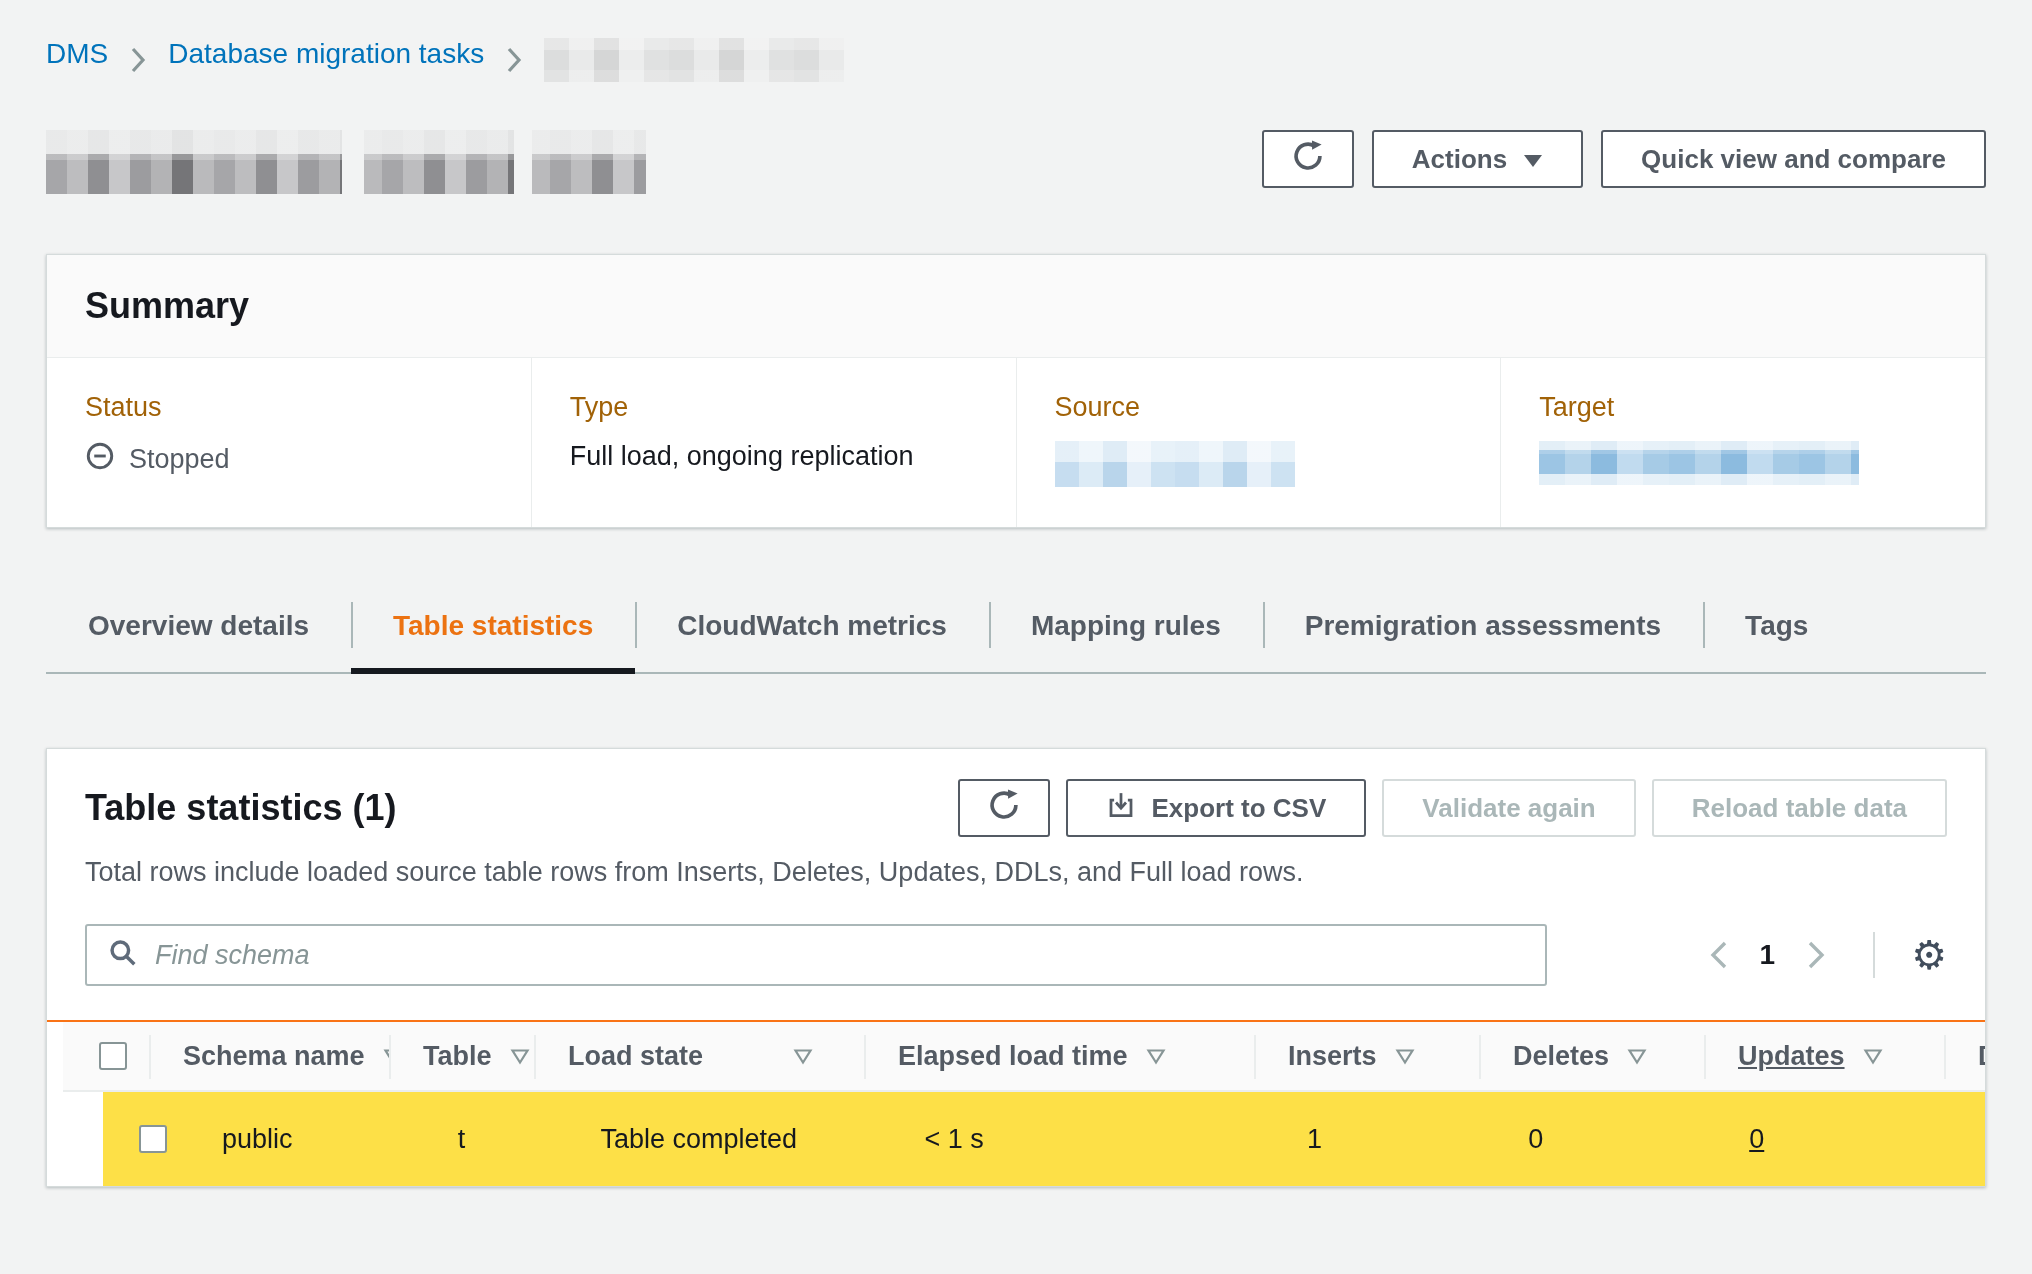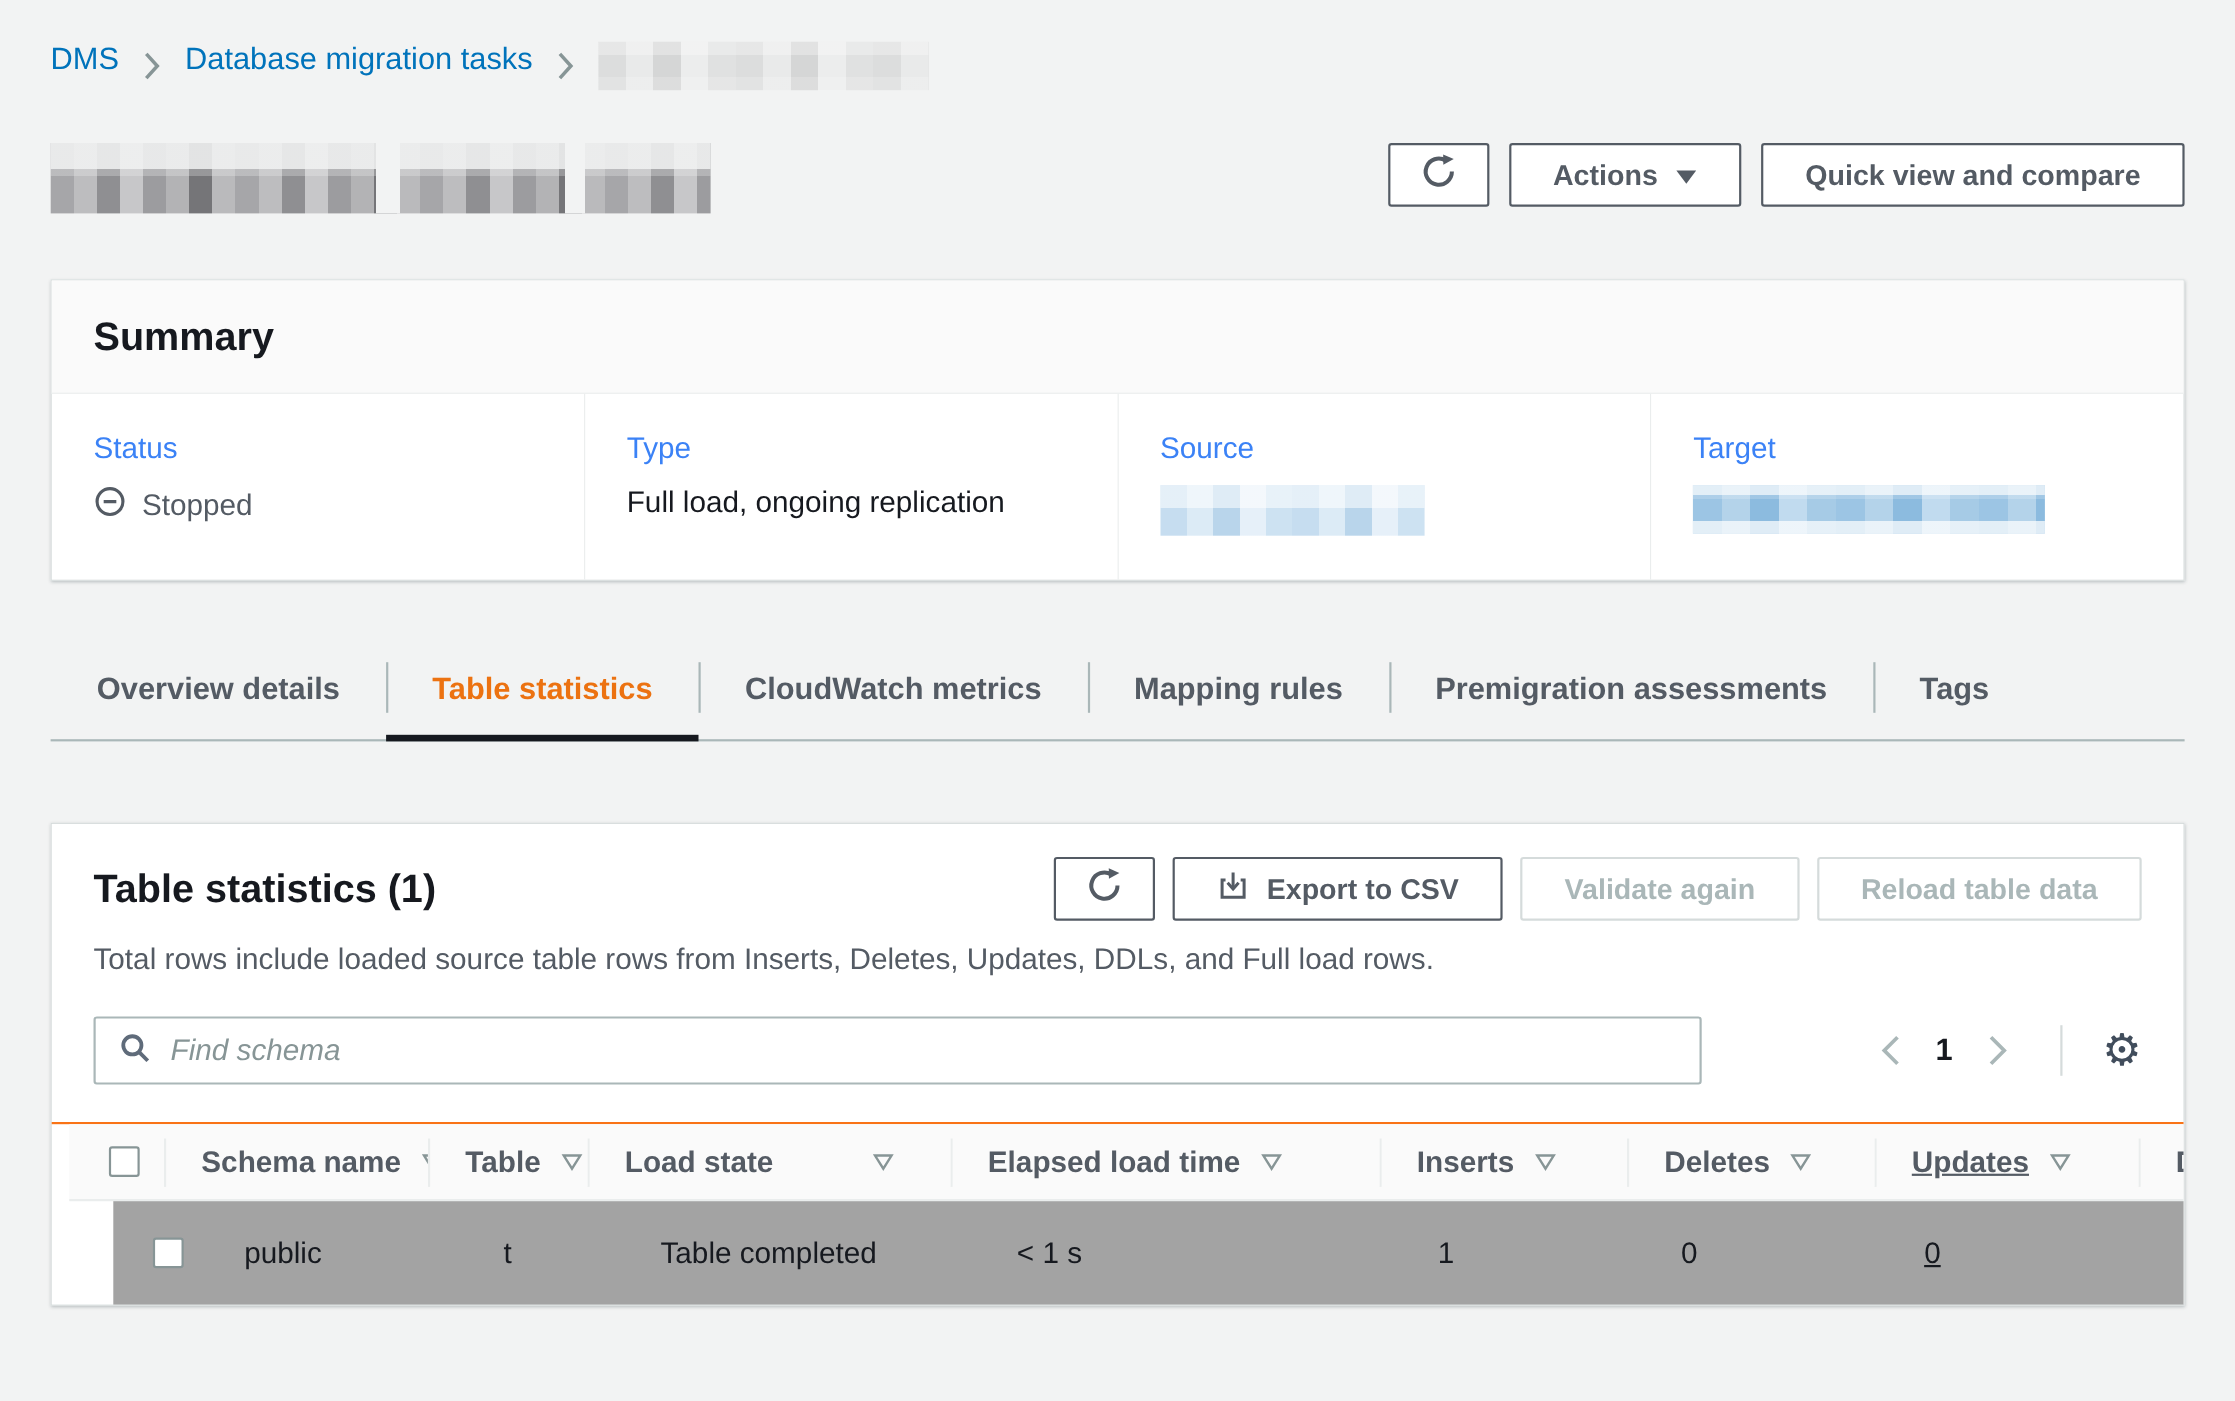--- a/index.html
+++ b/index.html
@@ -51,21 +51,21 @@
     box-shadow: 0 1px 3px rgba(0,28,36,.25);
   }
   .summary-panel { margin-top: 60px; }
   .panel-header {
     background: #fafafa; border-bottom: 1px solid #eaeded;
     padding: 30px 38px; font-size: 36px; font-weight: 700; color: #16191f;
   }
   .summary-body { display: flex; }
   .summary-field { flex: 1 1 0; padding: 34px 38px 40px 38px; border-left: 1px solid #eaeded; }
   .summary-field:first-child { border-left: none; }
-  .field-label { color: #3b82f6; font-size: 27px; margin-bottom: 18px; }
+  .field-label { color: #a16207; font-size: 27px; margin-bottom: 18px; }
   .field-value { color: #16191f; font-size: 27px; display: flex; align-items: center; gap: 14px; }
   .field-value.gray { color: #545b64; }
   .px-source {
     width: 240px; height: 46px;
     background-image:
       linear-gradient(180deg, rgba(255,255,255,.55) 0 21px, rgba(255,255,255,0) 21px),
       repeating-linear-gradient(90deg, #c6ddf0 0 24px, #dcebf6 24px 48px, #b9d5eb 48px 72px, #e6f0f9 72px 96px, #cde2f2 96px 120px);
   }
   .px-target {
     width: 320px; height: 44px;
@@ -112,21 +112,21 @@
   .pager-divider { width: 2px; height: 46px; background: #d5dbdb; margin: 0 6px 0 16px; }
   .gear { font-size: 40px; color: #414d5c; line-height: 1; cursor: pointer; }
 
   
   .tbl { margin-top: 34px; border-top: 2px solid #f97316; padding-left: 16px; }
   .thead {
     display: flex; align-items: center; height: 70px;
     background: #fafafa; border-bottom: 2px solid #eaeded;
     font-size: 27px; font-weight: 700; color: #545b64;
   }
-  .trow { display: flex; align-items: center; height: 94px; background: #a3a3a3; font-size: 27px; color: #16191f; margin-left: 40px; }
+  .trow { display: flex; align-items: center; height: 94px; background: #fde047; font-size: 27px; color: #16191f; margin-left: 40px; }
   .c { position: relative; padding-left: 34px; display: flex; align-items: center; gap: 14px; height: 100%; overflow: hidden; white-space: nowrap; }
   .thead .c + .c::before { content: ""; position: absolute; left: 0; top: 13px; height: 44px; width: 2px; background: #eaeded; }
   .c-check { width: 86px; padding-left: 36px; }
   .c-schema { width: 240px; }
   .c-table { width: 145px; }
   .c-load { width: 330px; }
   .c-elapsed { width: 390px; }
   .c-ins { width: 225px; }
   .c-del { width: 225px; }
   .c-upd { width: 240px; text-decoration: underline; }

